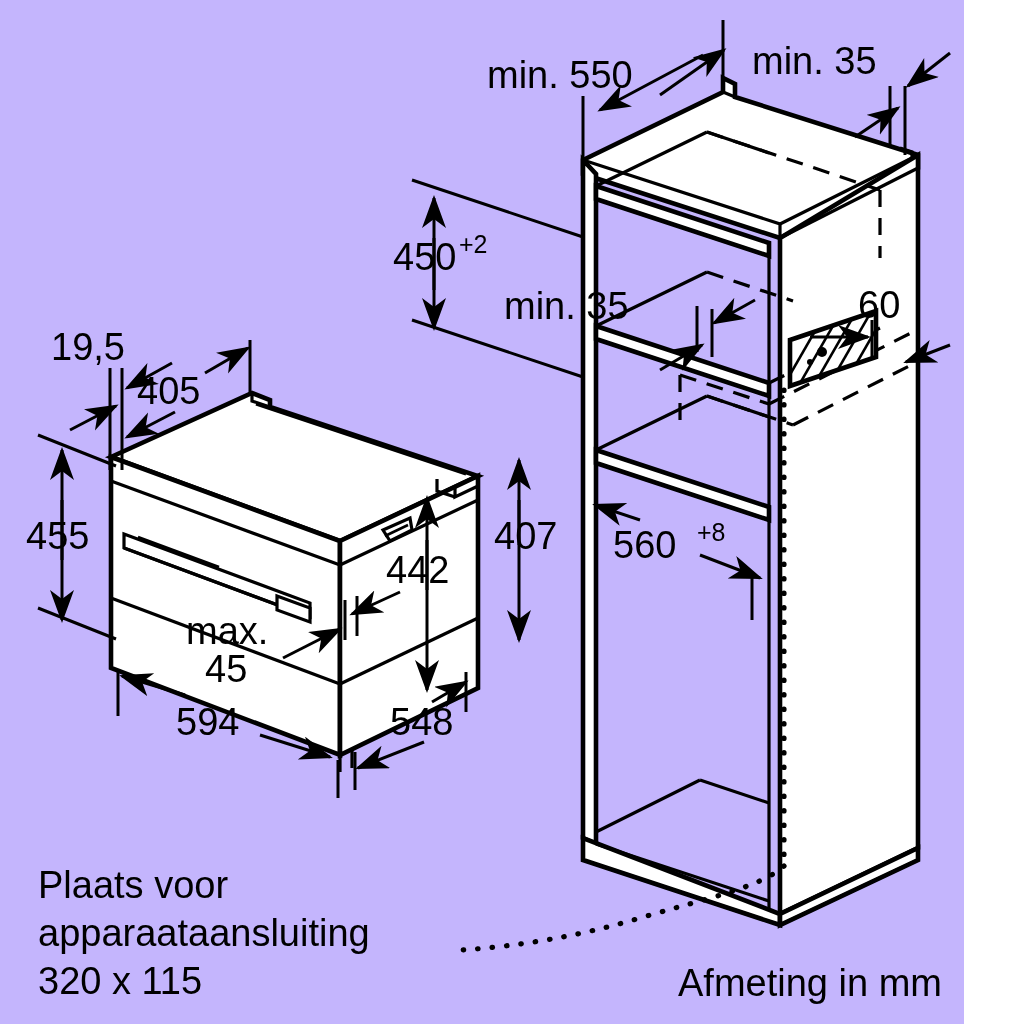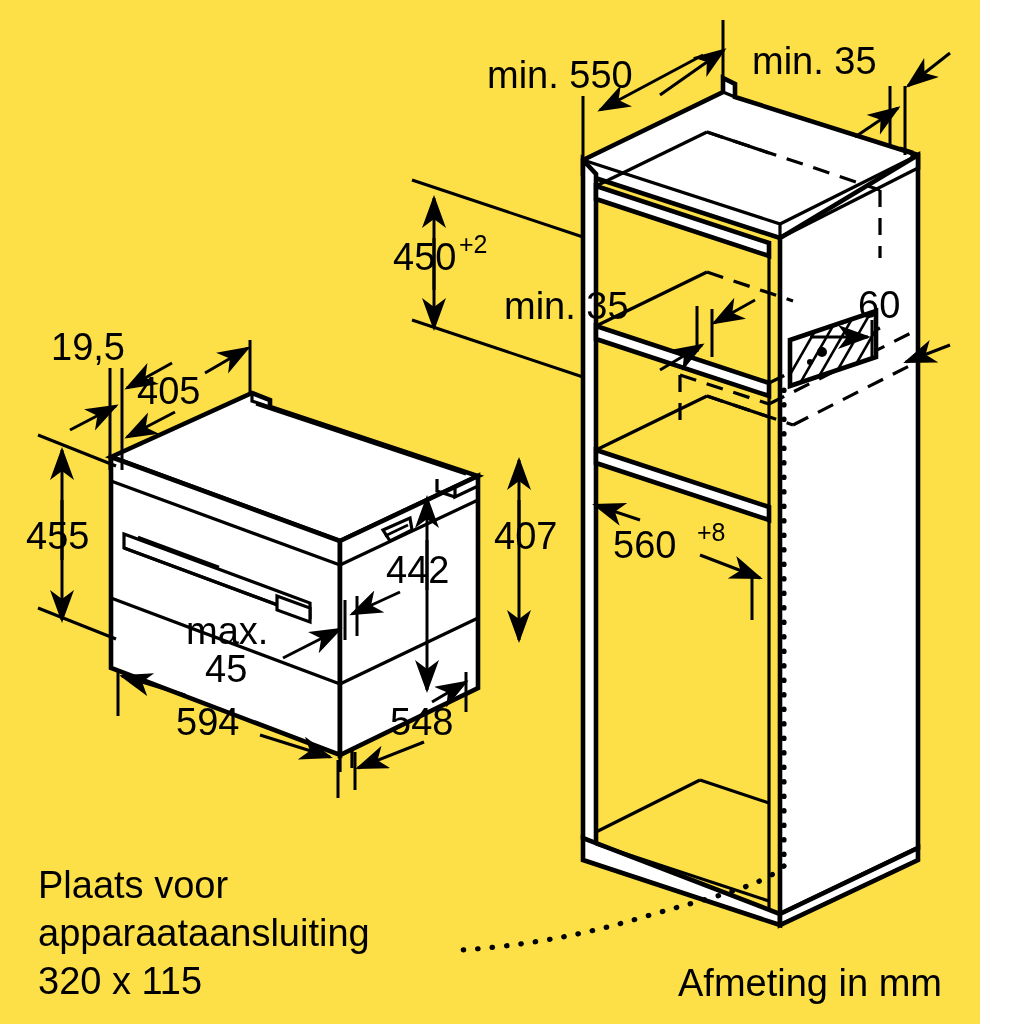--- a/index.html
+++ b/index.html
@@ -7,23 +7,22 @@
     padding: 0;
     background: #ffffff;
   }
   body {
     font-family: "Liberation Sans", sans-serif;
   }
   #sheet {
     position: relative;
     width: 964px;
     height: 1024px;
-    background: #fde047;
+    background: #c4b5fd;
     overflow: hidden;
-    padding-left: 16px;
   }
   #sheet svg {
     position: absolute;
     left: 0;
     top: 0;
   }
   .lbl {
     font-family: "Liberation Sans", sans-serif;
     fill: #000000;
     font-size: 38px;

